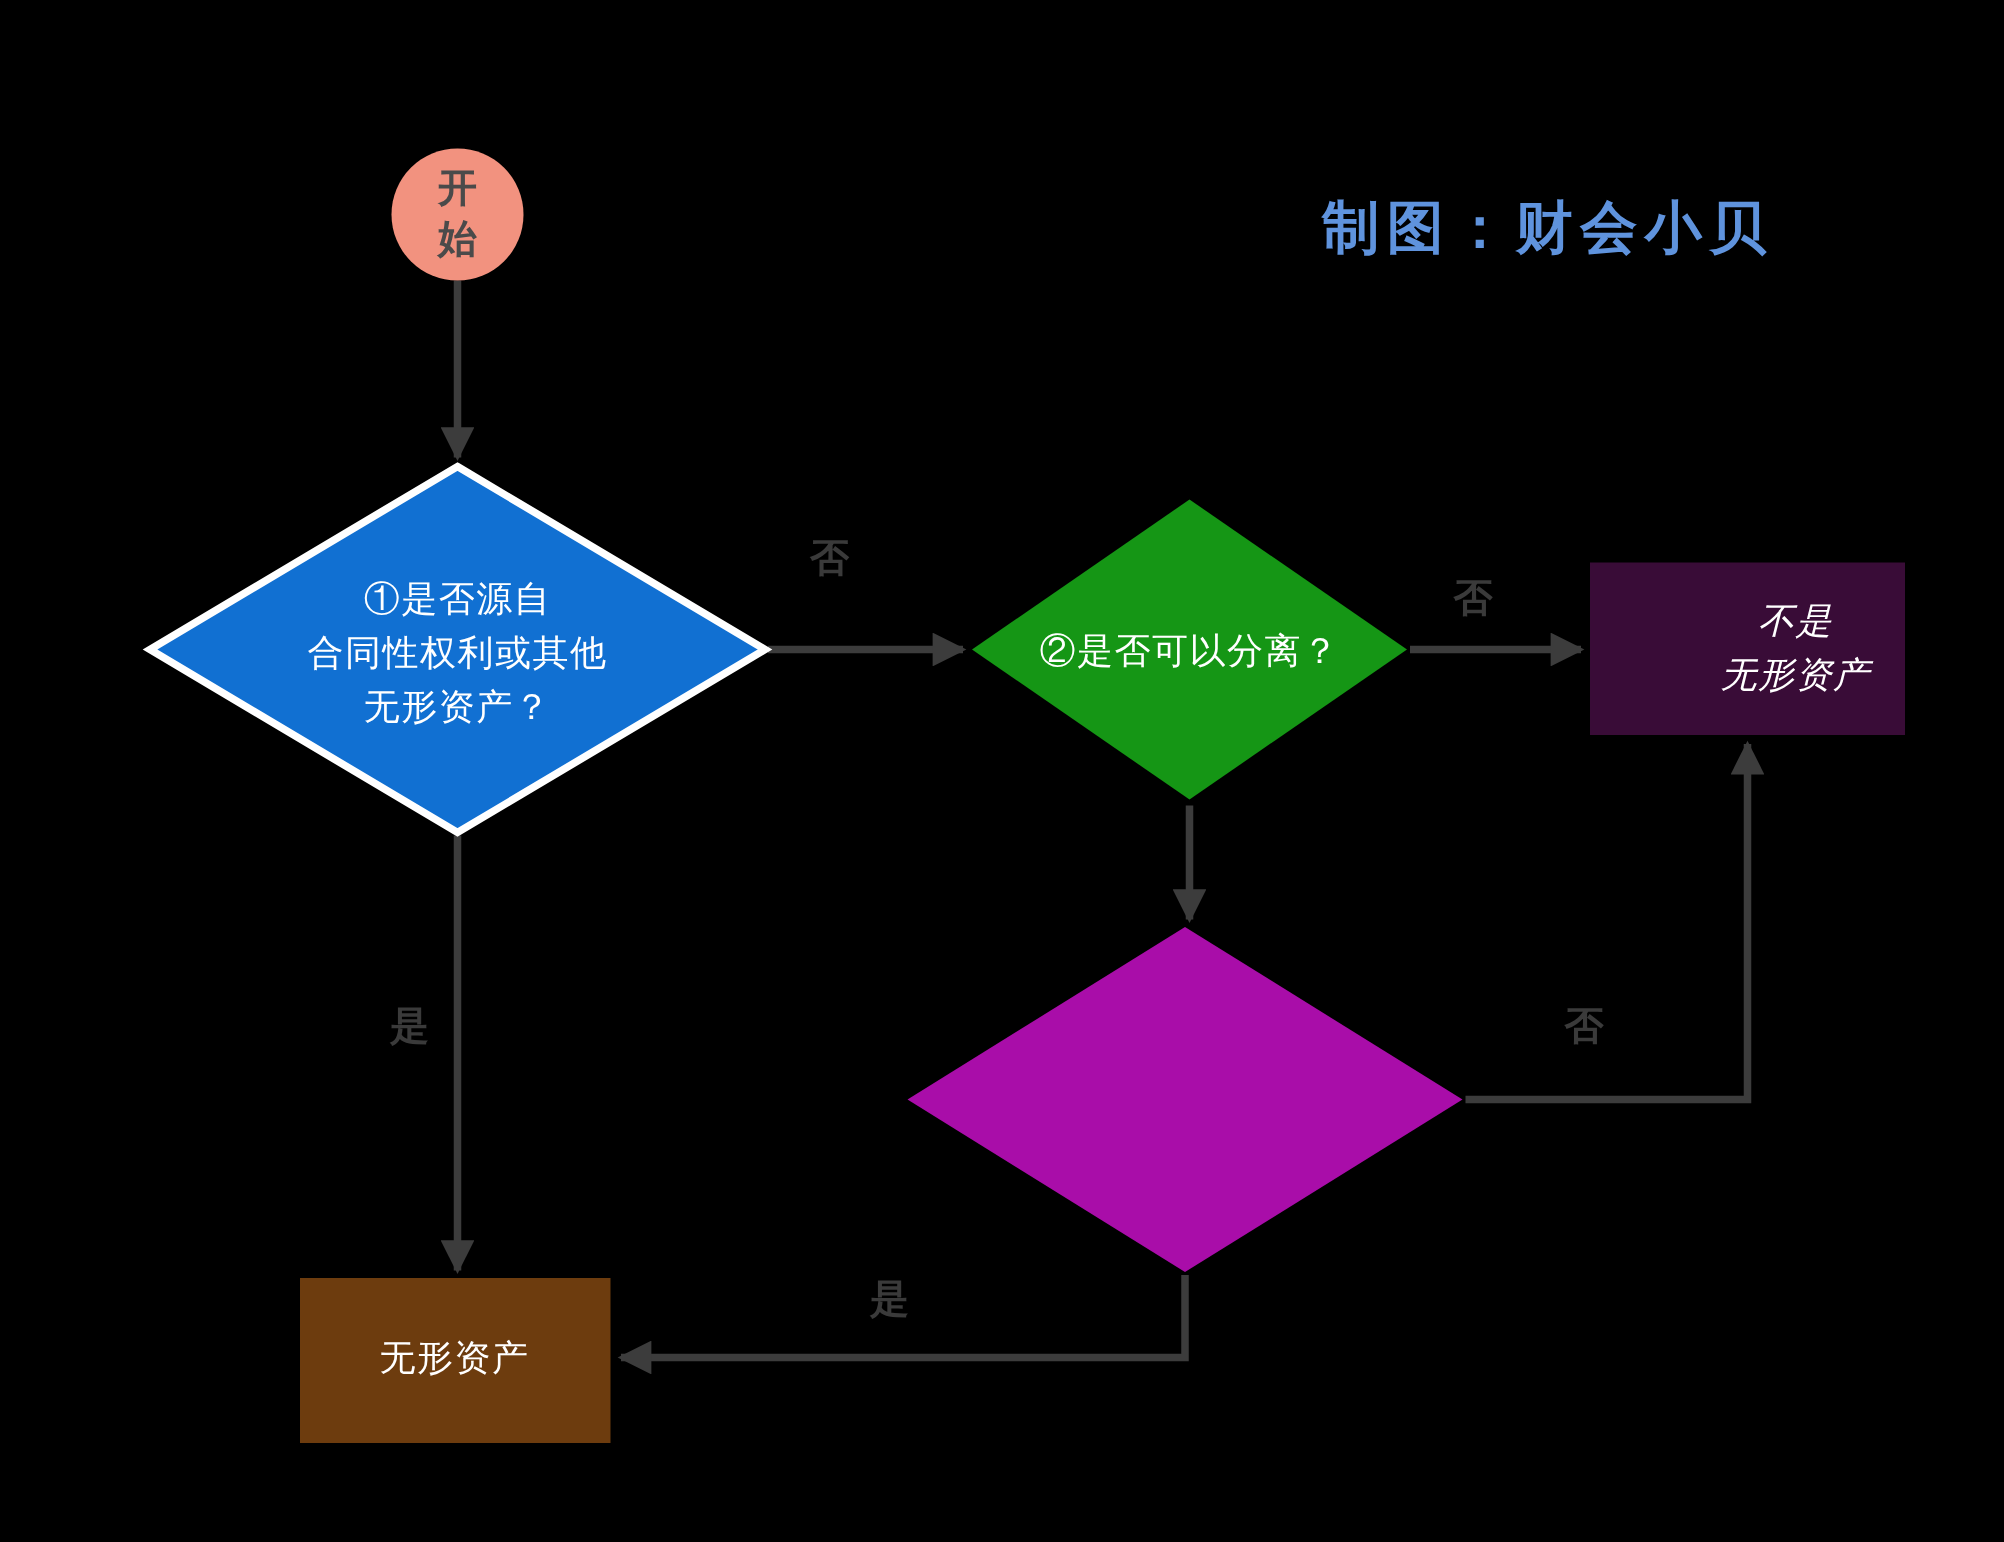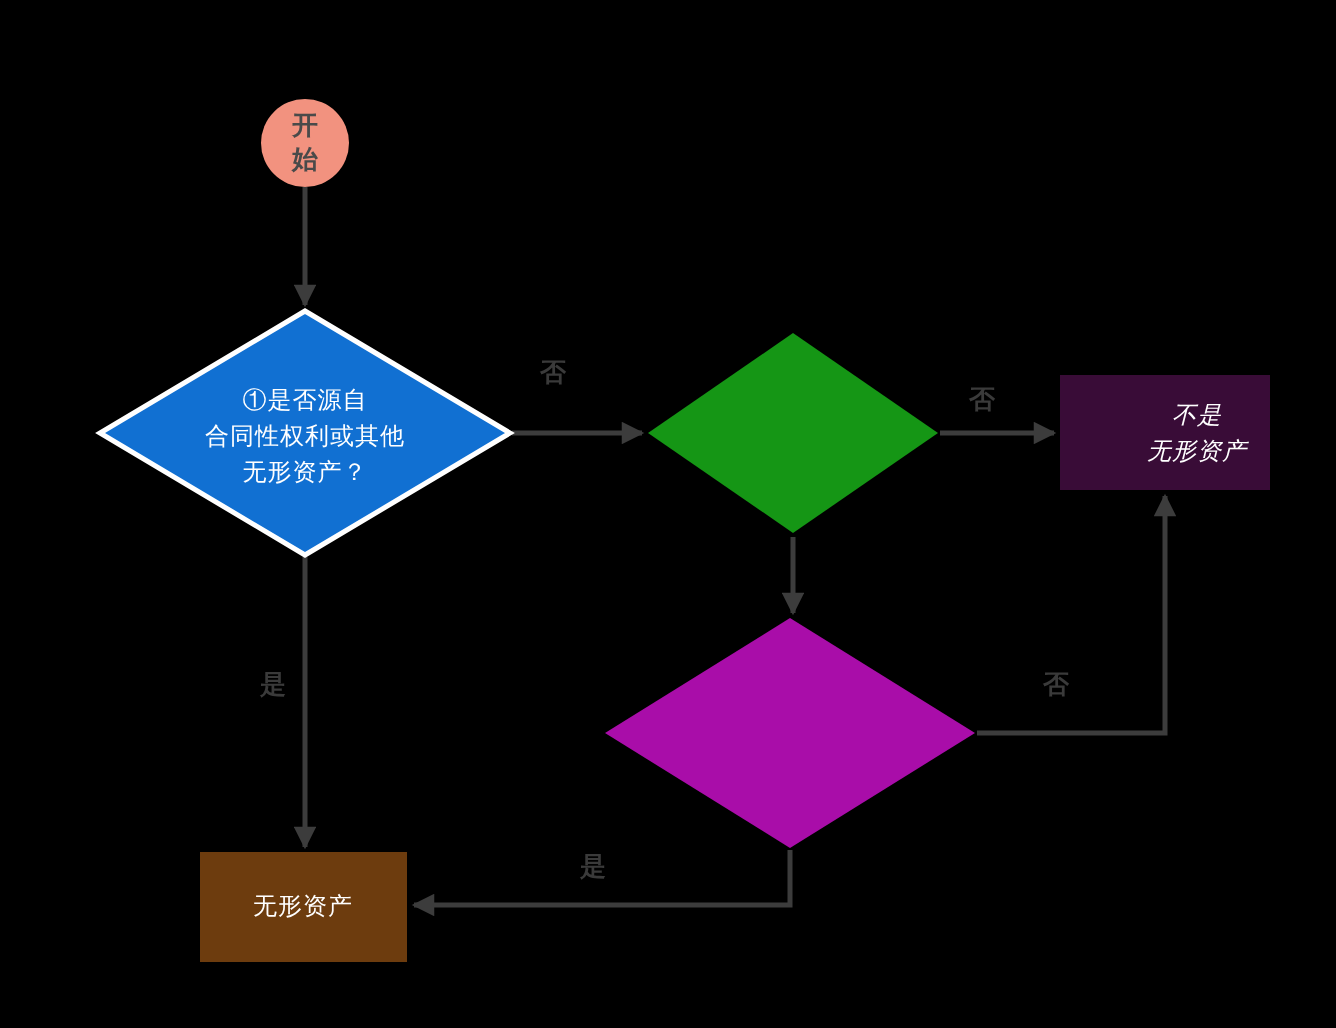--- a/index.html
+++ b/index.html
@@ -73,28 +73,30 @@
 
     <polygon points="793,333 938,433 793,533 648,433" fill="#159615"></polygon>
 
     <polygon points="790,618 975,733 790,848 605,733" fill="#a90da9"></polygon>
 
     <rect x="1060" y="375" width="210" height="115" fill="#390c37"></rect>
 
     <rect x="200" y="852" width="207" height="110" fill="#6d3c0e"></rect>
   </svg>
 
+  <div class="label title" style="left:1032px; top:152px;">制图：财会小贝</div>
 
   <div class="label start-label" style="left:305px; top:143px;">开
 始</div>
 
   <div class="label node-label" style="left:305px; top:436px;">①是否源自
 合同性权利或其他
 无形资产？</div>
 
+  <div class="label node-label" style="left:793px; top:435px;">②是否可以分离？</div>
 
 
   <div class="label node-label" style="left:1197px; top:433px;font-style:italic;">不是
 无形资产</div>
 
   <div class="label node-label" style="left:303px; top:906px;">无形资产</div>
 
   <div class="label edge-label" style="left:553px; top:372px;">否</div>
 
   <div class="label edge-label" style="left:982px; top:399px;">否</div>

